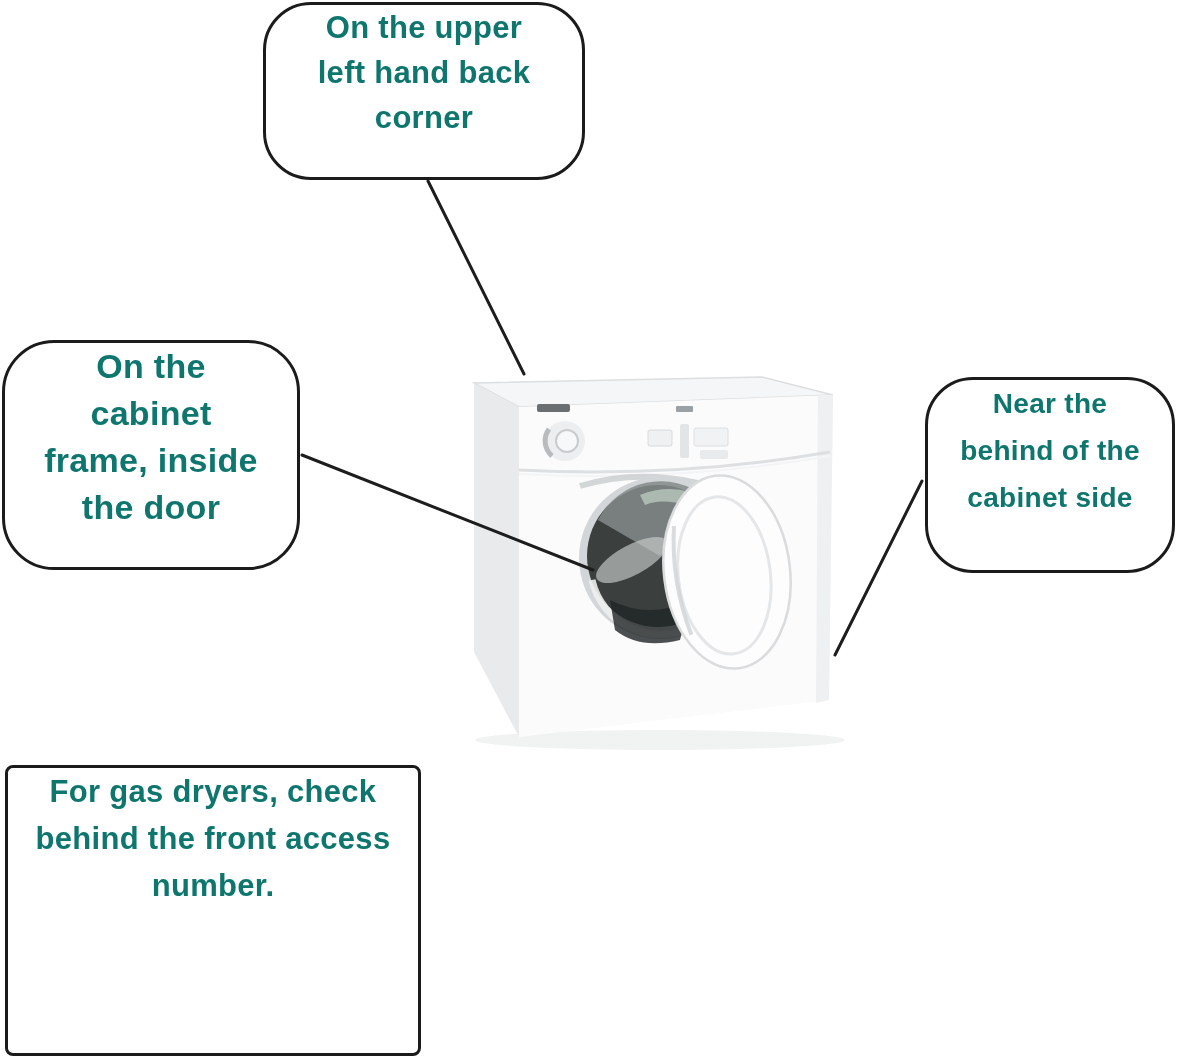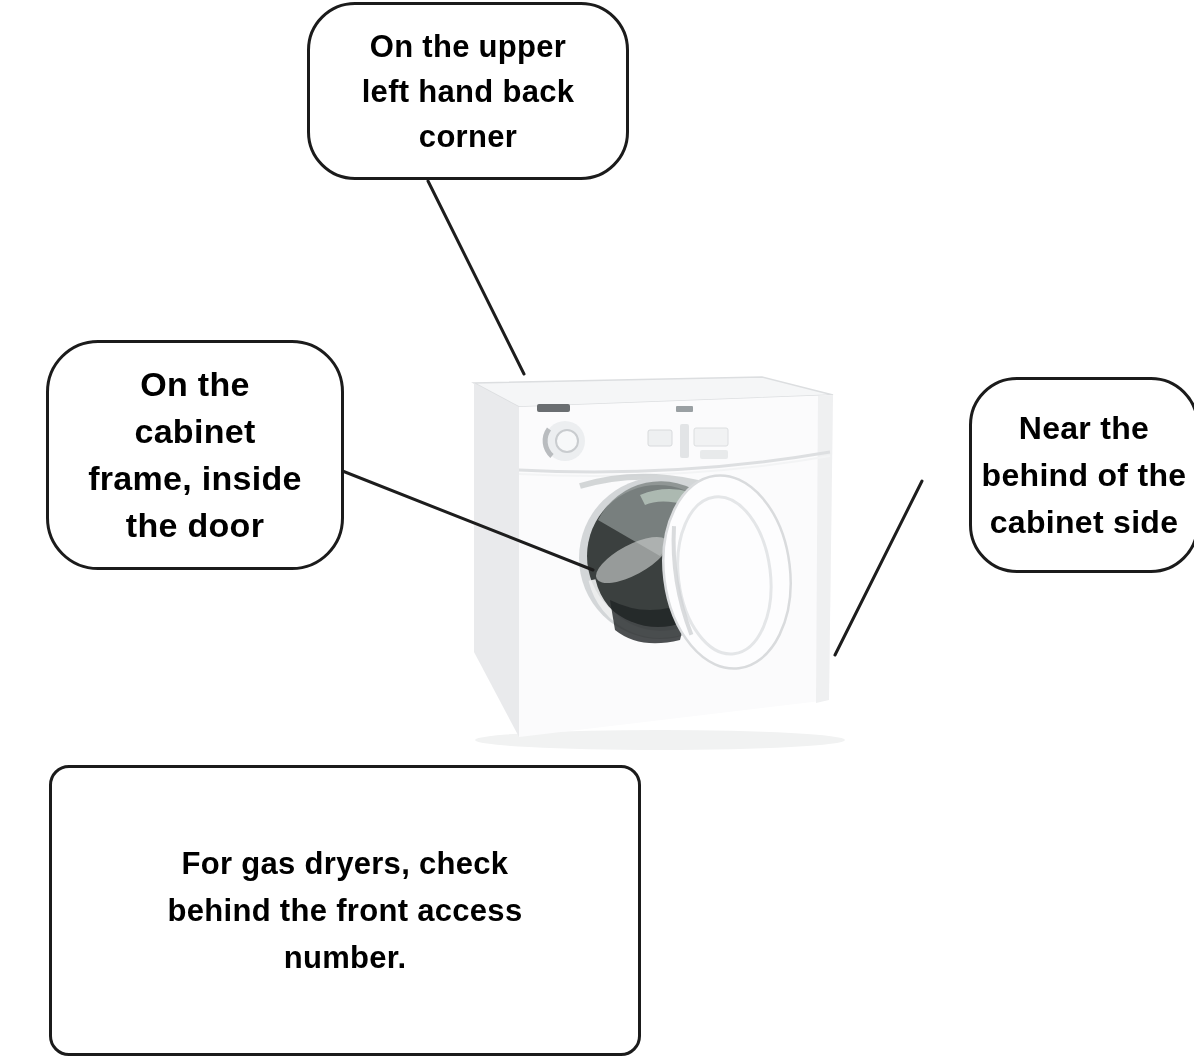--- a/index.html
+++ b/index.html
@@ -21,45 +21,44 @@
     top: 0;
   }
   .bubble {
     position: absolute;
     box-sizing: border-box;
     border: 3.5px solid #1b1b1b;
     background: #ffffff;
     display: flex;
     flex-direction: column;
     align-items: center;
-    justify-content: center;
+    justify-content: flex-start;
     text-align: center;
     font-weight: 700;
-    color: #000000;
-    margin-left: 44px;
+    color: #0f766e;
   }
   .bubble .ln { display: block; white-space: nowrap; }
   .bubble-top {
     left: 263px; top: 2px; width: 322px; height: 178px;
     border-radius: 48px;
     font-size: 31px; line-height: 45px; letter-spacing: 0.3px;
   }
   .bubble-left {
     left: 2px; top: 340px; width: 298px; height: 230px;
     border-radius: 52px;
     font-size: 34px; line-height: 47px; letter-spacing: 0.3px;
   }
   .bubble-right {
-    left: 925px; top: 377px; width: 230px; height: 196px;
+    left: 925px; top: 377px; width: 250px; height: 196px;
     border-radius: 48px;
-    font-size: 32px; line-height: 47px; letter-spacing: 0.3px;
+    font-size: 28px; line-height: 47px; letter-spacing: 0.3px;
   }
   .bubble-bottom {
-    left: 5px; top: 765px; width: 592px; height: 291px;
-    border-radius: 20px;
+    left: 5px; top: 765px; width: 416px; height: 291px;
+    border-radius: 8px;
     font-size: 31px; line-height: 47px; letter-spacing: 0.3px;
   }
 </style>
 </head>
 <body>
 
 <div class="canvas">
 
   <svg class="art" width="1194" height="1059" viewBox="0 0 1194 1059">
 

